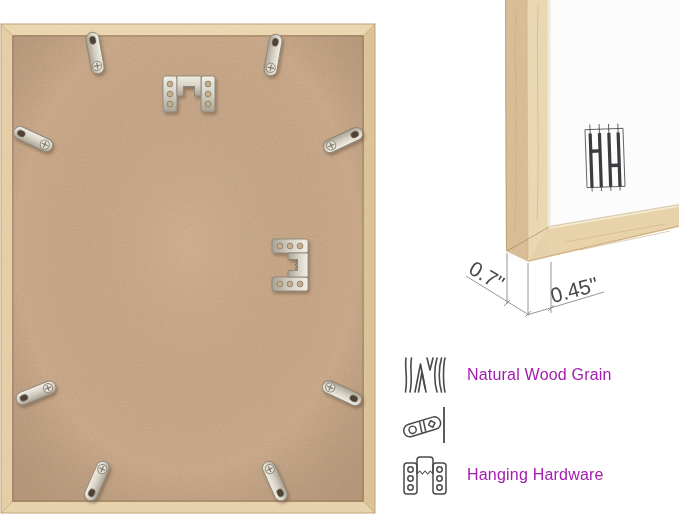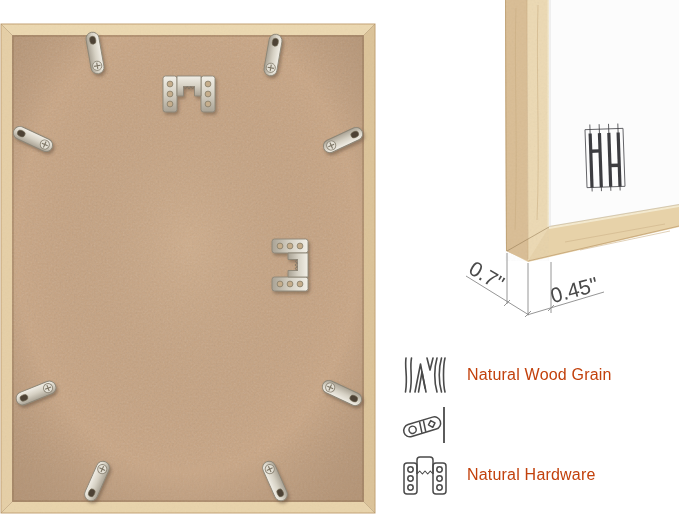--- a/index.html
+++ b/index.html
@@ -13,21 +13,21 @@
     display:flex;flex-direction:column;
   }
   .feature-row{
     display:flex;align-items:center;gap:17px;height:44px;margin-bottom:6px;
   }
   .ficon{
     width:50px;height:44px;flex:0 0 50px;display:flex;
     align-items:center;justify-content:center;
   }
   .flabel{
-    font-size:16px;color:#c2410c;letter-spacing:0.2px;white-space:nowrap;
+    font-size:16px;color:#a21caf;letter-spacing:0.2px;white-space:nowrap;
   }
   svg text.dim{
     font-family:"Liberation Sans",sans-serif;font-size:21px;fill:#4a4a4a;
   }
 </style>
 </head>
 <body>
 
 <div class="stage">
 
@@ -217,17 +217,17 @@
           <path d="M15,12 V21 M31,12 V21"></path>
           <path d="M15,21 l2.7,-3 2.7,3 2.6,-3 2.7,3 2.6,-3 2.7,3" stroke-width="1.1"></path>
           <circle cx="8.5" cy="16.5" r="2.7"></circle>
             <circle cx="8.5" cy="25.5" r="2.7"></circle>
             <circle cx="8.5" cy="34.5" r="2.7"></circle>
           <circle cx="37.5" cy="16.5" r="2.7"></circle>
             <circle cx="37.5" cy="25.5" r="2.7"></circle>
             <circle cx="37.5" cy="34.5" r="2.7"></circle>
         </svg>
       </span>
-      <span class="flabel">Natural Hardware</span>
+      <span class="flabel">Hanging Hardware</span>
     </div>
 
   </div>
 </div>
 
 </body></html>

